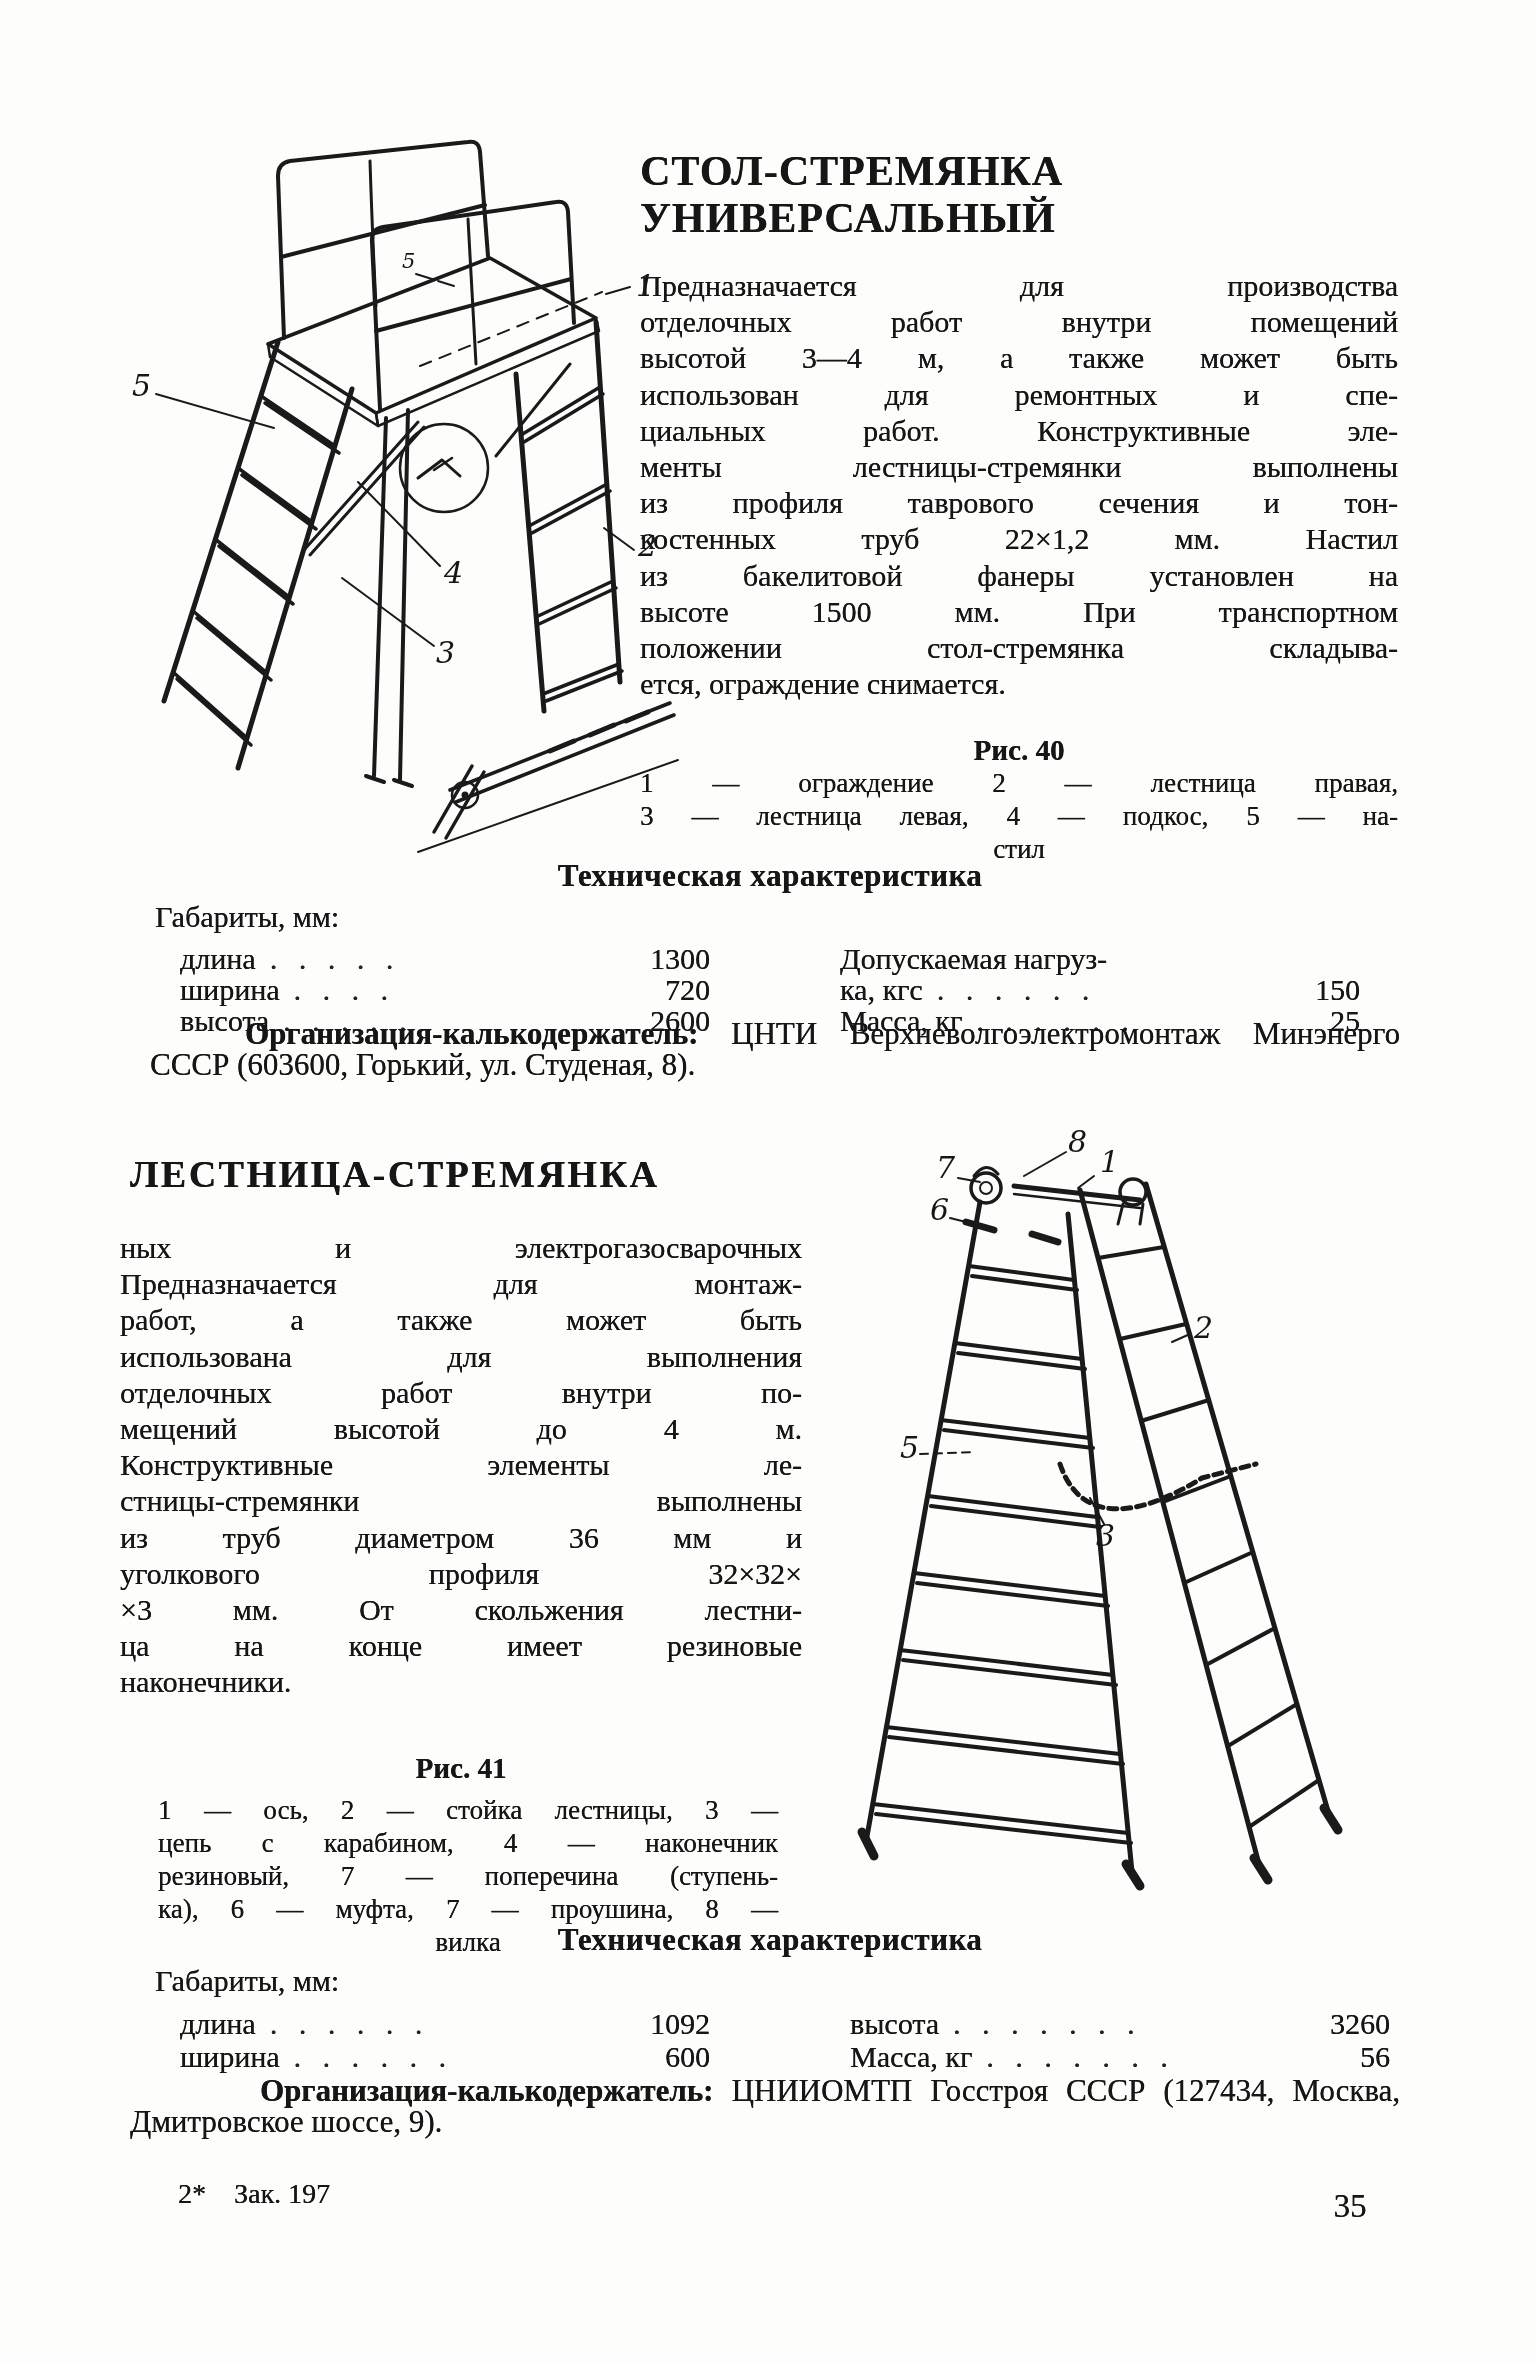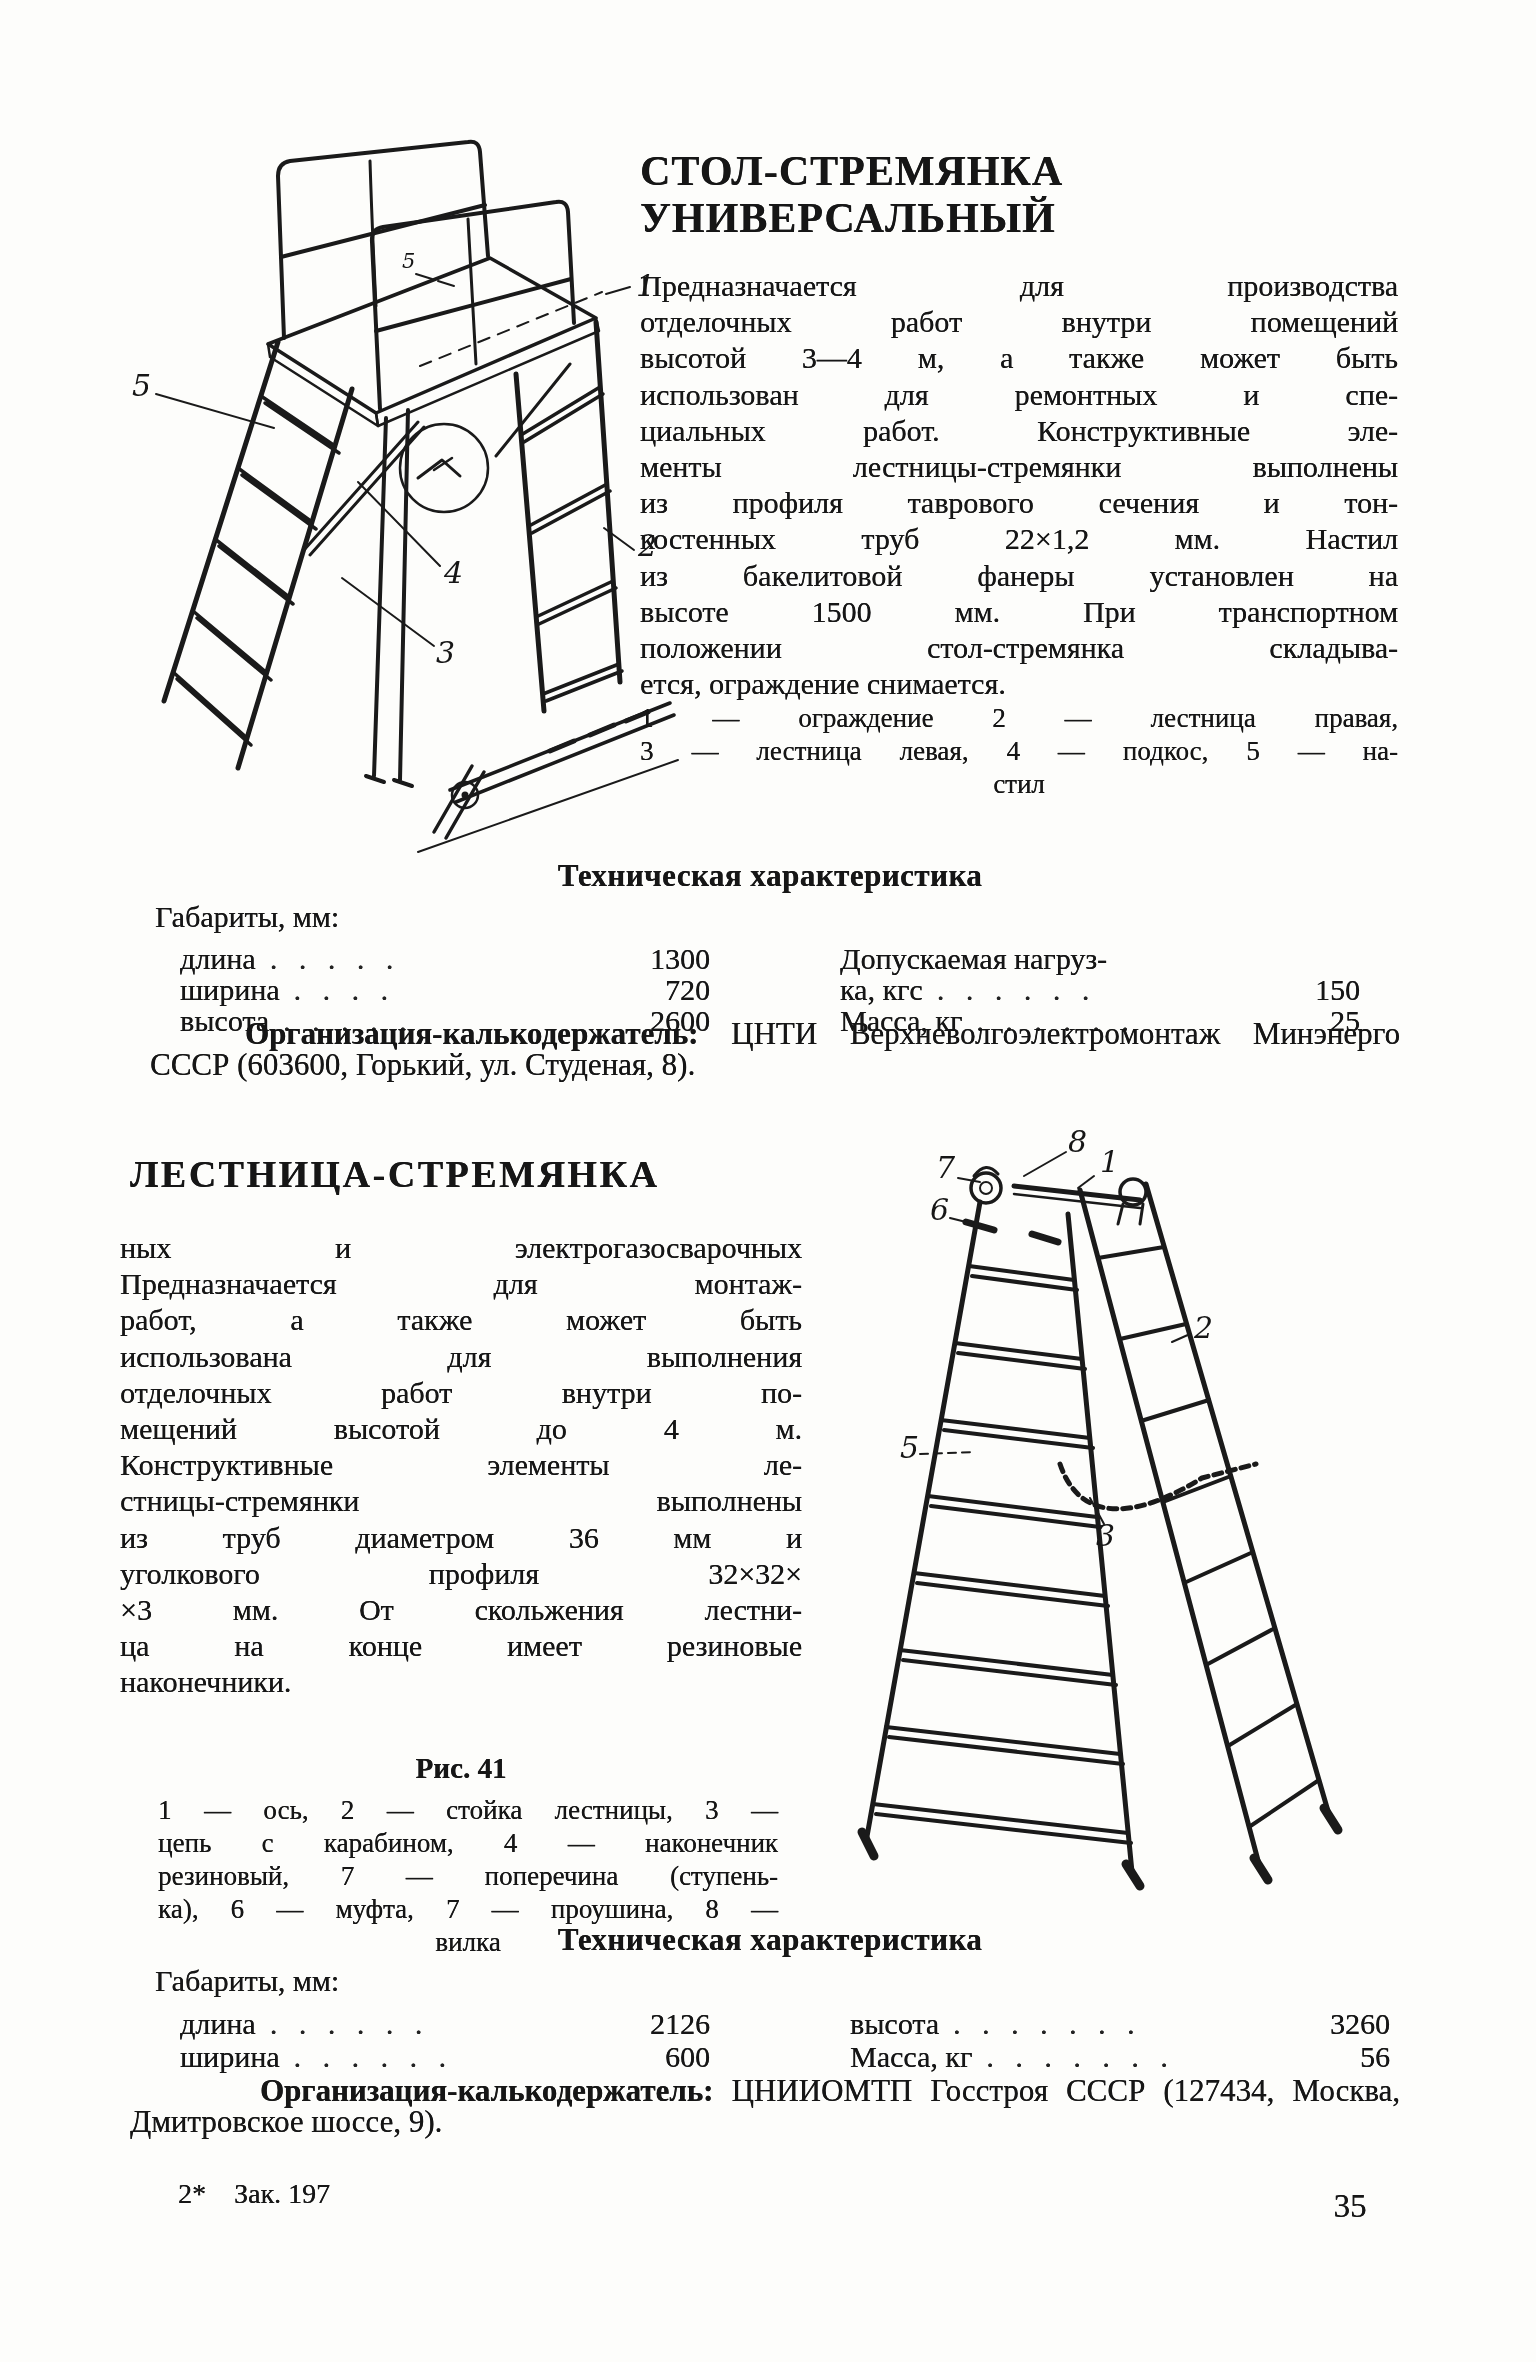--- a/index.html
+++ b/index.html
@@ -116,20 +116,21 @@
         <div class="ln">использован для ремонтных и спе-</div>
         <div class="ln">циальных работ. Конструктивные эле-</div>
         <div class="ln">менты лестницы-стремянки выполнены</div>
         <div class="ln">из профиля таврового сечения и тон-</div>
         <div class="ln">костенных труб 22×1,2 мм. Настил</div>
         <div class="ln">из бакелитовой фанеры установлен на</div>
         <div class="ln">высоте 1500 мм. При транспортном</div>
         <div class="ln">положении стол-стремянка складыва-</div>
         <div class="ln">ется, ограждение снимается.</div>
       </div>
+    <div class="figtitle" style="margin-top:32px;">Рис. 40</div>
     <div class="cap" style="">
         <div class="ln">1 — ограждение 2 — лестница правая,</div>
         <div class="ln">3 — лестница левая, 4 — подкос, 5 — на-</div>
         <div class="ln">стил</div>
       </div>
   </div>
 
   <div class="abs ink" style="left:120px;top:858px;width:1300px;">
     <div class="tech-head">Техническая характеристика</div>
     <div class="gab">Габариты, мм:</div>
@@ -262,21 +263,21 @@
   </svg>
 
   <div class="abs ink" style="left:120px;top:1922px;width:1300px;">
     <div class="tech-head">Техническая характеристика</div>
     <div class="gab">Габариты, мм:</div>
     <div class="speccols" style="line-height:33px;">
       <div class="spec-col" style="margin-left:60px;width:530px;line-height:33px;">
         <div class="row">
           <span class="lbl">длина</span>
           <span class="dots">. . . . . .</span>
-          <span class="val">2126</span>
+          <span class="val">1092</span>
         </div>
         <div class="row">
           <span class="lbl">ширина</span>
           <span class="dots">. . . . . .</span>
           <span class="val">600</span>
         </div>
       </div>
       <div class="spec-col" style="margin-left:140px;width:540px;line-height:33px;">
         <div class="row">
           <span class="lbl">высота</span>

